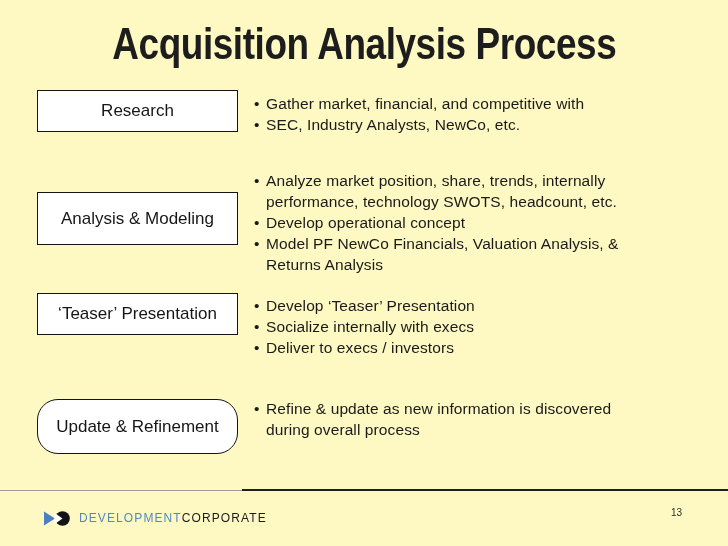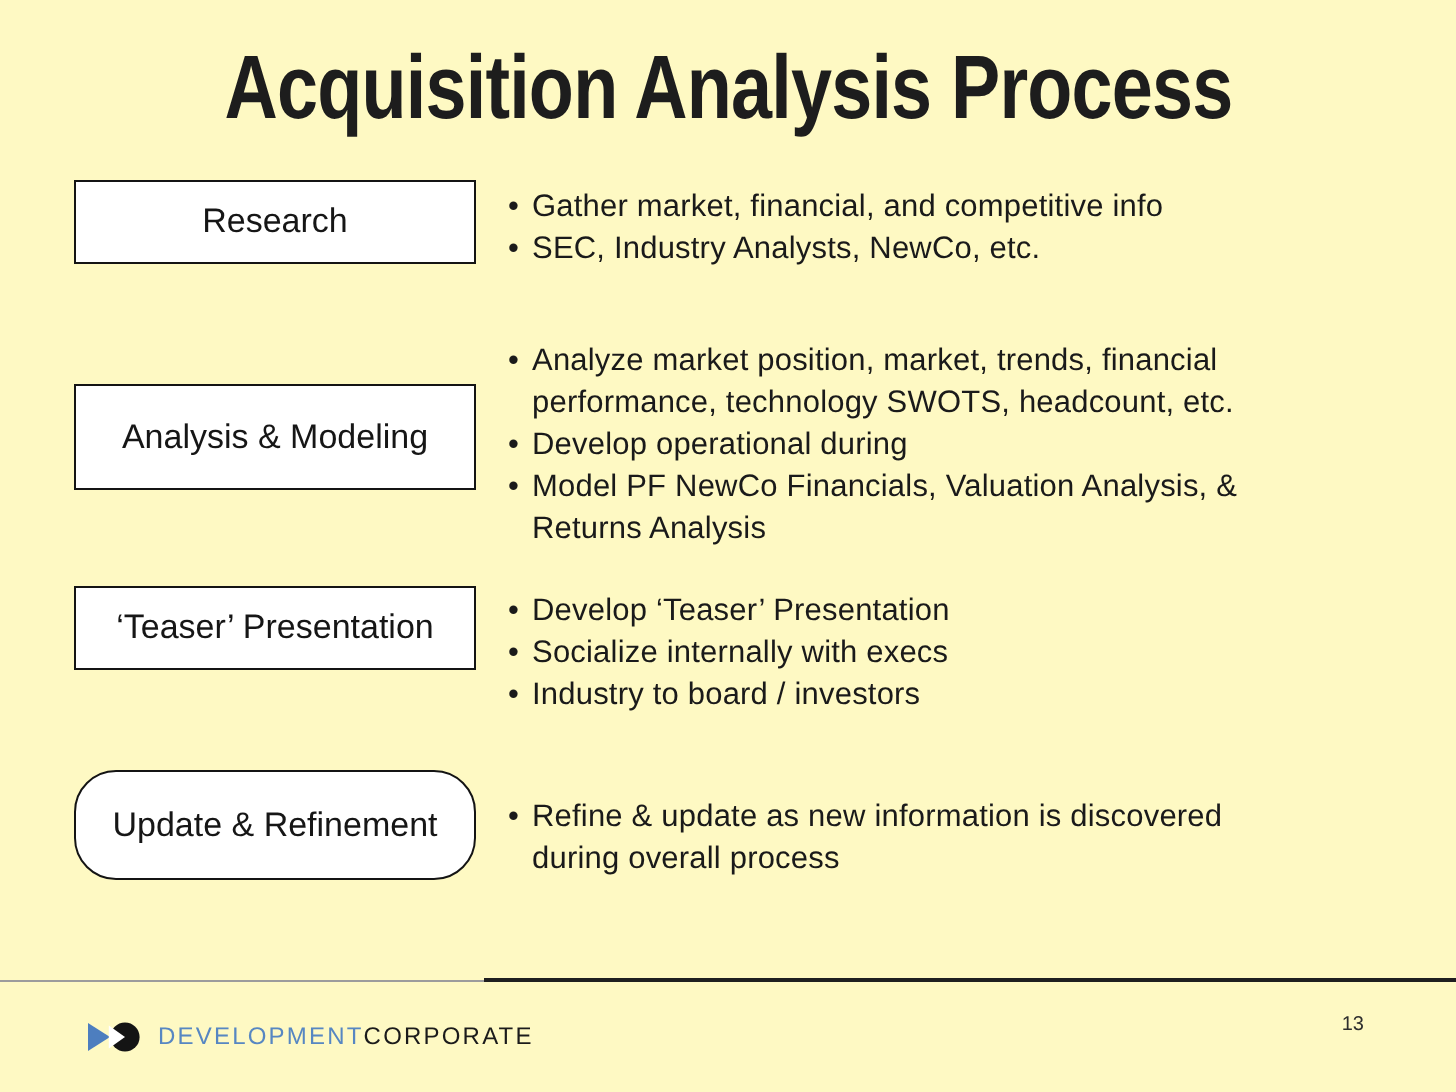--- a/index.html
+++ b/index.html
@@ -16,21 +16,21 @@
   .title-inner{display:inline-block; transform:scaleX(0.82); transform-origin:center; letter-spacing:-0.5px;}
   .pbox{
     position:absolute; left:37px; width:201px; height:42px;
     border:1.4px solid #141414; background:#ffffff; box-sizing:border-box;
     display:flex; align-items:center; justify-content:center;
     font-size:17px; color:#161616; text-align:center;
   }
   .pbox.b1{top:90px;}
   .pbox.b2{top:192px; height:53px;}
   .pbox.b3{top:293px;justify-content:center;}
-  .pbox.b4{top:385px; height:55px;border-radius:21px;}
+  .pbox.b4{top:399px; height:55px;border-radius:21px;}
   .bgroup{position:absolute; left:252px; width:470px;}
   .bgroup.g1{top:93px;}
   .bgroup.g2{top:170px;}
   .bgroup.g3{top:295px;}
   .bgroup.g4{top:398px;}
   .bullet{display:flex; align-items:flex-start;}
   .dot{
     width:14px; flex:0 0 14px; padding-left:2px; box-sizing:border-box;
     font-size:15.5px; line-height:21px; color:#1a1a1a;
   }
@@ -63,57 +63,57 @@
   <div class="pbox b3">
     <span>‘Teaser’ Presentation</span>
   </div>
   <div class="pbox b4">
     <span>Update &amp; Refinement</span>
   </div>
 
   <div class="bgroup g1">
     <div class="bullet">
       <span class="dot">•</span>
-      <span class="btxt">Gather market, financial, and competitive info</span>
+      <span class="btxt">Gather market, financial, and competitive with</span>
     </div>
     <div class="bullet">
       <span class="dot">•</span>
       <span class="btxt">SEC, Industry Analysts, NewCo, etc.</span>
     </div>
   </div>
 
   <div class="bgroup g2">
     <div class="bullet">
       <span class="dot">•</span>
-      <span class="btxt">Analyze market position, market, trends, financial
+      <span class="btxt">Analyze market position, share, trends, internally
 performance, technology SWOTS, headcount, etc.</span>
     </div>
     <div class="bullet">
       <span class="dot">•</span>
-      <span class="btxt">Develop operational during</span>
+      <span class="btxt">Develop operational concept</span>
     </div>
     <div class="bullet">
       <span class="dot">•</span>
       <span class="btxt">Model PF NewCo Financials, Valuation Analysis, &amp;
 Returns Analysis</span>
     </div>
   </div>
 
   <div class="bgroup g3">
     <div class="bullet">
       <span class="dot">•</span>
       <span class="btxt">Develop ‘Teaser’ Presentation</span>
     </div>
     <div class="bullet">
       <span class="dot">•</span>
       <span class="btxt">Socialize internally with execs</span>
     </div>
     <div class="bullet">
       <span class="dot">•</span>
-      <span class="btxt">Industry to board / investors</span>
+      <span class="btxt">Deliver to execs / investors</span>
     </div>
   </div>
 
   <div class="bgroup g4">
     <div class="bullet">
       <span class="dot">•</span>
       <span class="btxt">Refine &amp; update as new information is discovered
 during overall process</span>
     </div>
   </div>

